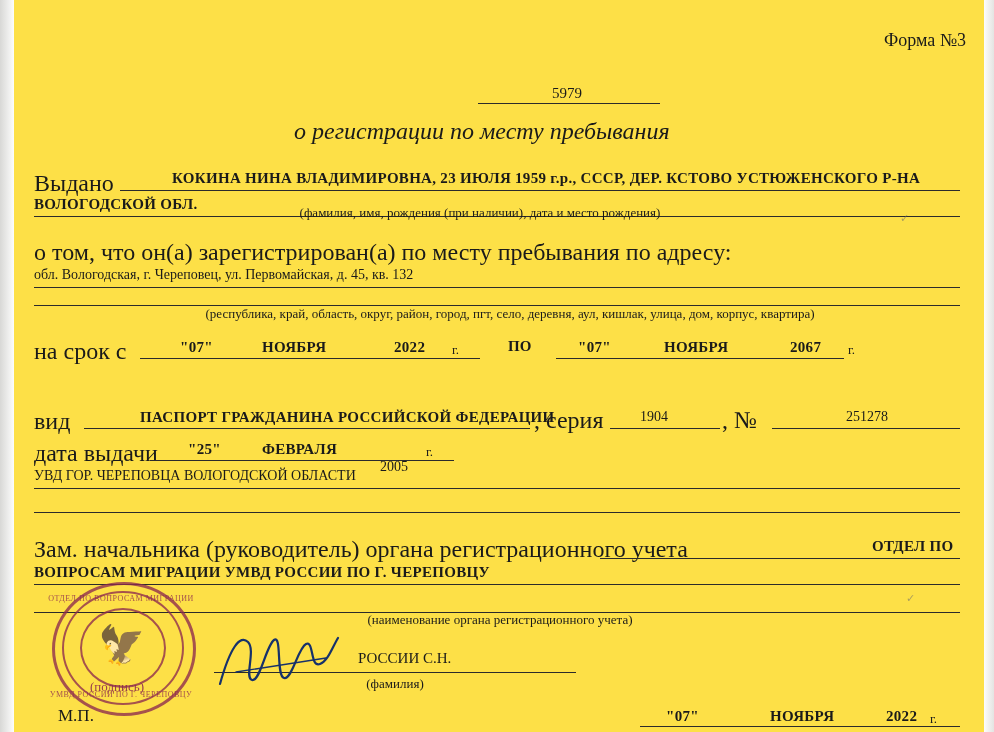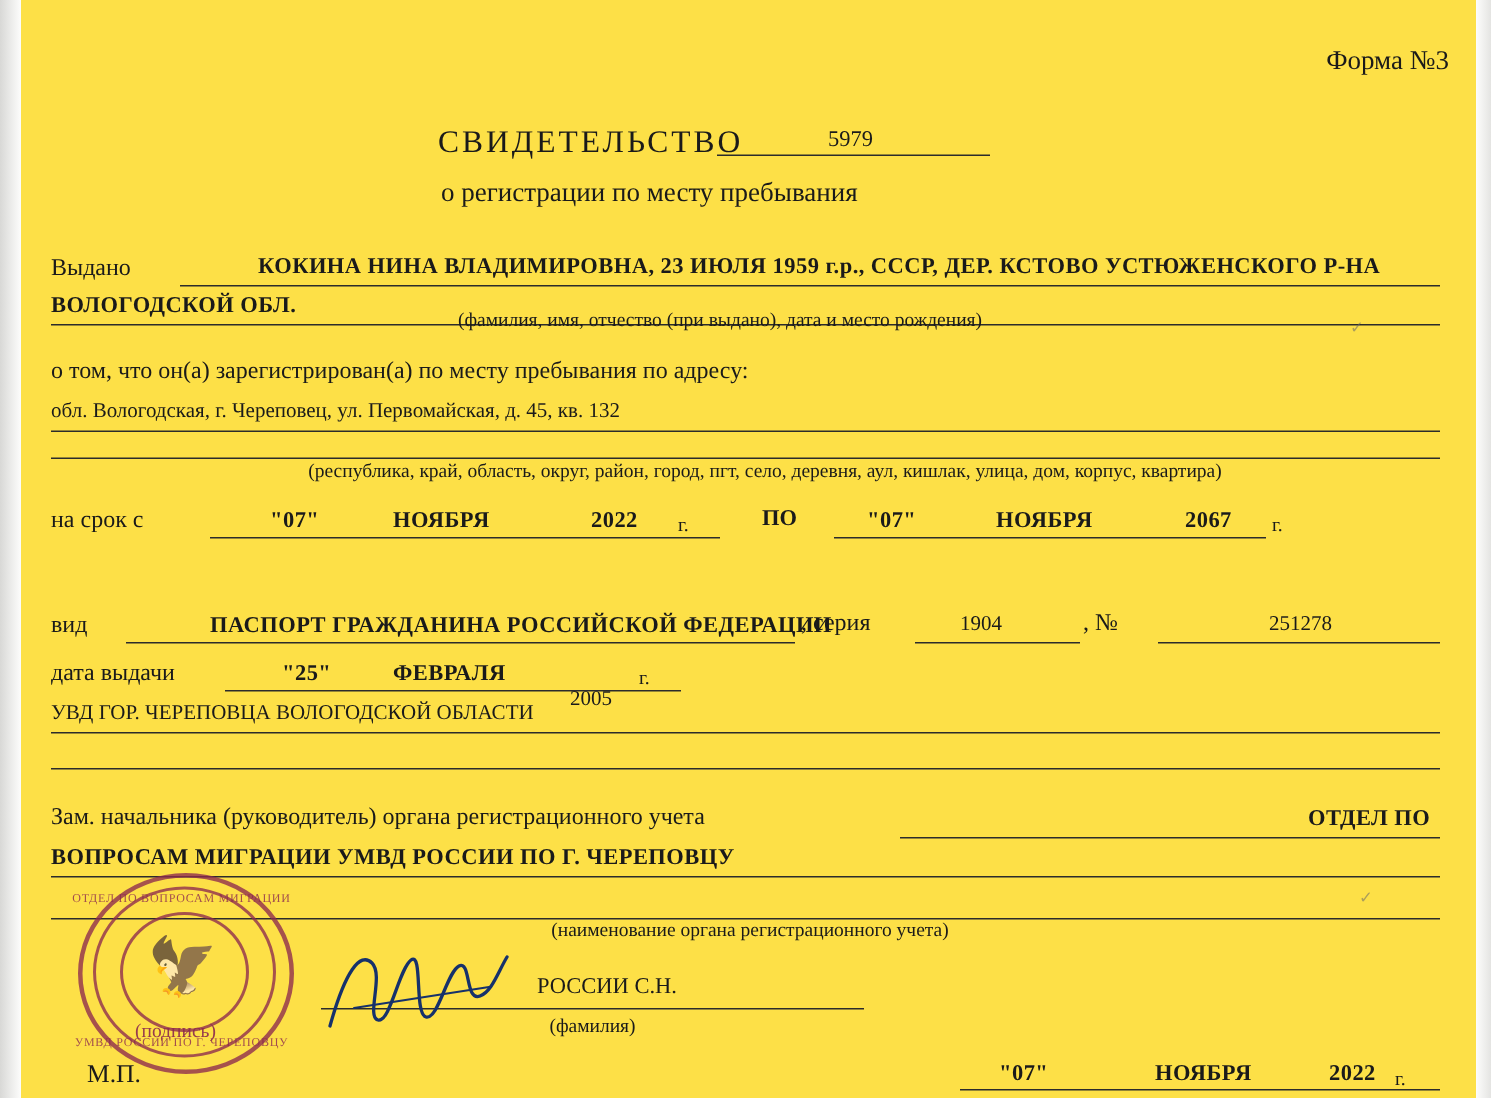--- a/index.html
+++ b/index.html
@@ -44,24 +44,25 @@
 
   .title-main {
     left: 292px;
     top: 82px;
     font-size: 21px;
     letter-spacing: 2px;
   }
   .title-sub {
     left: 294px;
     top: 118px;
-    font-size: 18px;
-  }
-
-  .lbl { font-size: 16px; }
+    font-size: 24px;
+    font-style: italic;
+  }
+
+  .lbl { font-size: 24px; }
   .lbl-sm { font-size: 13px; }
   .hand {
     font-family: "Liberation Serif", serif;
     font-weight: bold;
     font-size: 15px;
     letter-spacing: 0.3px;
   }
   .typed {
     font-family: "Liberation Serif", serif;
     font-size: 14px;
@@ -150,32 +151,31 @@
     opacity: 0.55;
   }
 </style>
 </head>
 <body>
 
 <div id="page">
 
   <div class="abs form-no">Форма №3</div>
 
-  <div class="abs title-main">СВИДЕТЕЛЬСТВО</div>
   <div class="abs typed" style="left:552px; top:85px; font-size:15px;">5979</div>
   <div class="rule" style="left:478px; top:103px; width:182px;"></div>
   <div class="abs title-sub">о регистрации по месту пребывания</div>
 
   <div class="abs lbl" style="left:34px; top:170px;">Выдано</div>
   <div class="abs hand" style="left:172px; top:170px;">КОКИНА НИНА ВЛАДИМИРОВНА, 23 ИЮЛЯ 1959 г.р., СССР, ДЕР. КСТОВО УСТЮЖЕНСКОГО Р-НА</div>
   <div class="rule" style="left:120px; top:190px; width:840px;"></div>
 
   <div class="abs hand" style="left:34px; top:196px;">ВОЛОГОДСКОЙ ОБЛ.</div>
   <div class="rule" style="left:34px; top:216px; width:926px;"></div>
-  <div class="caption" style="left:180px; top:205px; width:600px;">(фамилия, имя, отчество (при выдано), дата и место рождения)</div>
+  <div class="caption" style="left:180px; top:205px; width:600px;">(фамилия, имя, рождения (при наличии), дата и место рождения)</div>
 
   <div class="smudge" style="left:900px; top:212px;">✓</div>
 
   <div class="abs lbl" style="left:34px; top:239px;">о том, что он(а) зарегистрирован(а) по месту пребывания по адресу:</div>
 
   <div class="abs typed" style="left:34px; top:267px;">обл. Вологодская, г. Череповец, ул. Первомайская, д. 45, кв. 132</div>
   <div class="rule" style="left:34px; top:287px; width:926px;"></div>
   <div class="rule" style="left:34px; top:305px; width:926px;"></div>
   <div class="caption" style="left:140px; top:306px; width:740px;">(республика, край, область, округ, район, город, пгт, село, деревня, аул, кишлак, улица, дом, корпус, квартира)</div>
 

